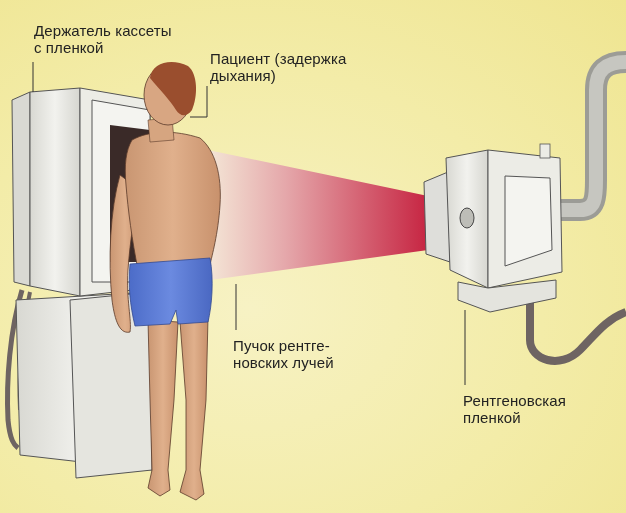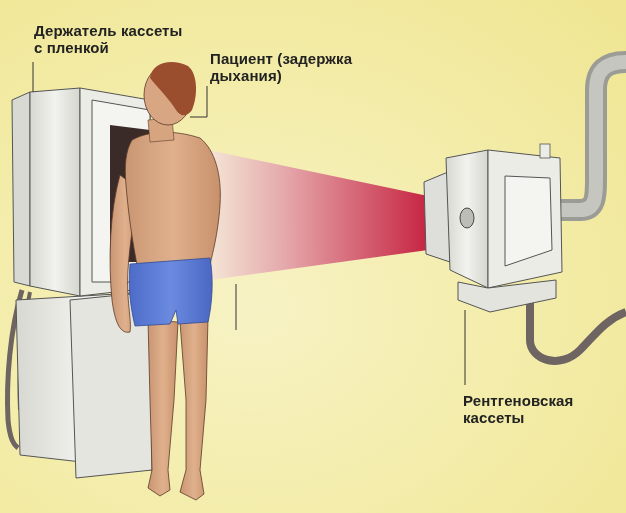--- a/index.html
+++ b/index.html
@@ -1,21 +1,20 @@
 <!DOCTYPE html>
 <html><head>
 <meta charset="utf-8">
 <style>
   html, body { margin: 0; padding: 0; }
   body { width: 626px; height: 513px; overflow: hidden; font-family: "Liberation Sans", sans-serif; }
   .canvas {
     position: relative; width: 626px; height: 513px;
     background: radial-gradient(ellipse at 40% 60%, #f7f2c4 0%, #f3eca8 55%, #efe591 100%);
     overflow: hidden;
-    font-weight: bold;
   }
   .label {
     position: absolute; font-size: 15px; line-height: 17px; color: #222;
     letter-spacing: 0.1px; white-space: pre;
   }
   svg.art { position: absolute; left: 0; top: 0; }
 </style>
 </head>
 <body>
 
@@ -107,15 +106,17 @@
       <polyline points="207,86 207,117 190,117"></polyline>
       <line x1="236" y1="284" x2="236" y2="330"></line>
       <line x1="465" y1="310" x2="465" y2="385"></line>
     </g>
   </svg>
 
   <div class="label" style="left:34px; top:22px;">Держатель кассеты
 с пленкой</div>
   <div class="label" style="left:210px; top:50px;">Пациент (задержка
 дыхания)</div>
+  <div class="label" style="left:233px; top:337px;">Пучок рентге-
+новских лучей</div>
   <div class="label" style="left:463px; top:392px;">Рентгеновская
-кассеты</div>
+пленкой</div>
 </div>
 
 </body></html>

